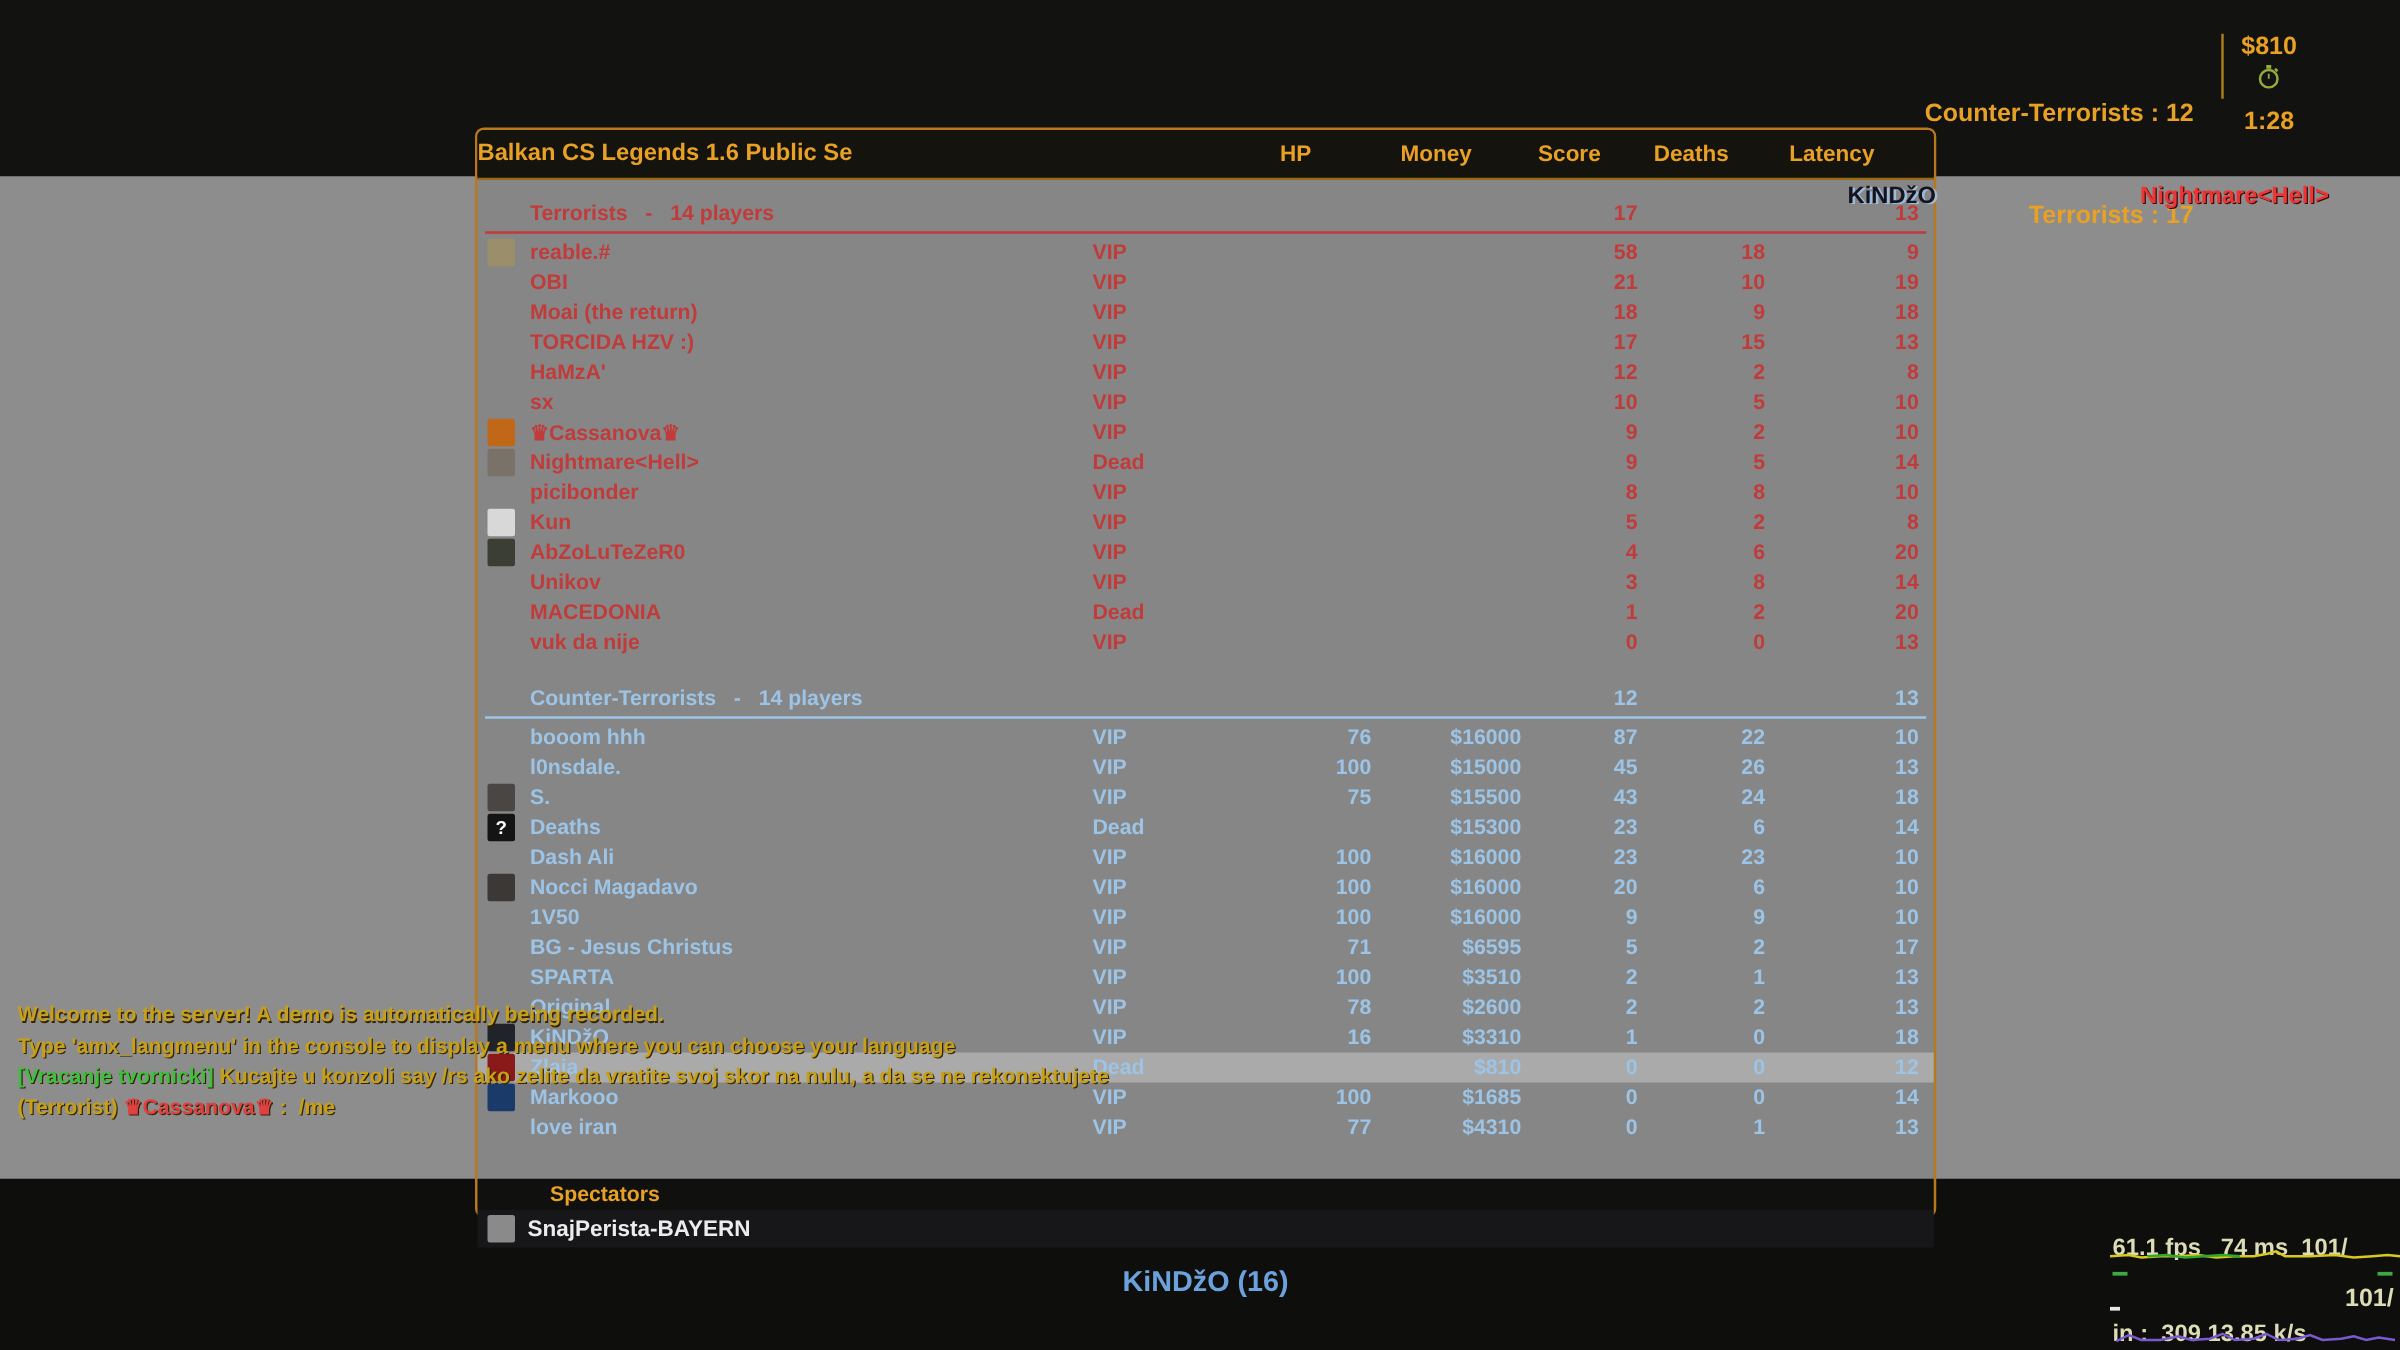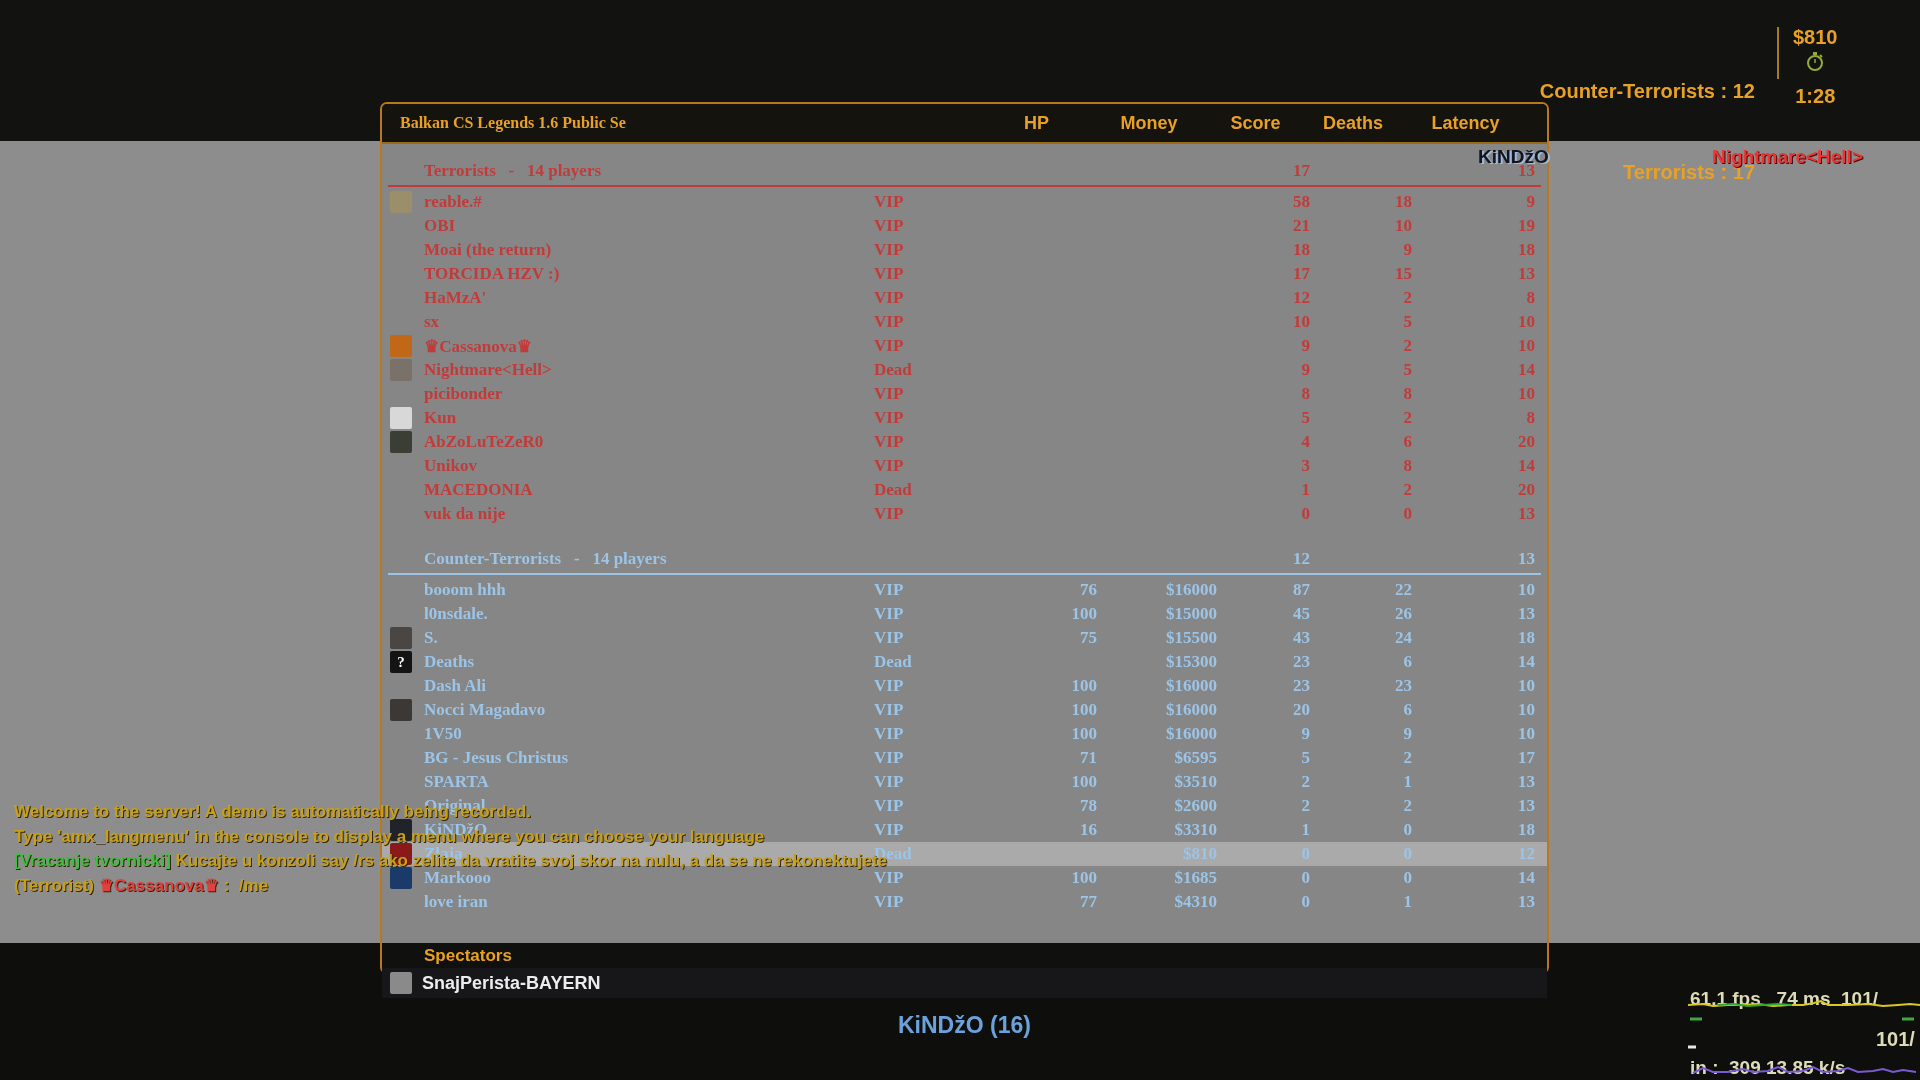--- a/index.html
+++ b/index.html
@@ -15,37 +15,37 @@
   .hud-divider{position:absolute;left:1777px;top:27px;width:2px;height:52px;background:#a87c18;z-index:3;}
   .hud-moneytime{position:absolute;left:1793px;top:24px;color:#E8A125;font-size:20px;line-height:27px;z-index:3;}
   .hud-moneytime .trow{display:flex;align-items:center;gap:5px;height:27px;flex-direction:column;}
 
   
   .panel{position:absolute;left:380px;top:102px;width:1169px;height:872px;box-sizing:border-box;
          border:2px solid #B8791E;border-radius:7px;background:rgba(40,40,40,0.07);z-index:5;}
   .titlebar{height:38px;background:#15130e;border-bottom:2px solid #9a6a14;border-radius:5px 5px 0 0;
             display:grid;grid-template-columns:602px 105px 120px 93px 102px 123px;align-items:center;
             color:#E8A125;font-size:18px;}
-  .titlebar .ttl{padding-left:18px;font-size:16px;font-family:Liberation Serif, serif;}
+  .titlebar .ttl{font-size:19px;}
   .titlebar .col{text-align:center;}
   .sb-body{padding-top:14px;}
 
   .p-row,.t-head{display:grid;grid-template-columns:34px 450px 118px 105px 120px 93px 102px 123px;
-          align-items:center;height:24px;font-size:17px;padding-left:8px;font-family:Liberation Serif, serif;}
+          align-items:center;height:24px;font-size:17px;padding-left:8px;}
   .t-head{height:26px;}
   .t-head .lbl{grid-column:2/4;white-space:pre;}
   .t-underline{height:0;border-bottom:2px solid;margin:1px 6px 3px 6px;}
   .num{text-align:right;}
   .cell-status{text-align:left;}
   .avatar{width:22px;height:22px;border-radius:2px;display:flex;align-items:center;justify-content:center;
           color:#fff;font-size:15px;}
   .team-gap{height:20px;}
   .p-row.hl{background:rgba(255,255,255,0.30);}
 
-  .spec-label{padding-left:42px;height:24px;color:#E8A125;font-size:17px;display:flex;align-items:center;margin-top:10px;}
+  .spec-label{padding-left:58px;height:24px;color:#E8A125;font-size:17px;display:flex;align-items:center;margin-top:10px;}
   .spec-row{height:30px;background:#17171a;display:flex;align-items:center;gap:10px;padding-left:8px;
             color:#ececec;font-size:18px;}
 
   
   .tag-kindzo{position:absolute;left:1478px;top:146px;color:#14141f;font-size:19px;z-index:7;
               text-shadow:2px 1px 0 rgba(160,195,235,0.85);}
   .tag-night{position:absolute;left:1712px;top:146px;color:#ef3434;font-size:19px;z-index:3;
              text-shadow:1px 1px 0 #3a0a0a;}
 
   

